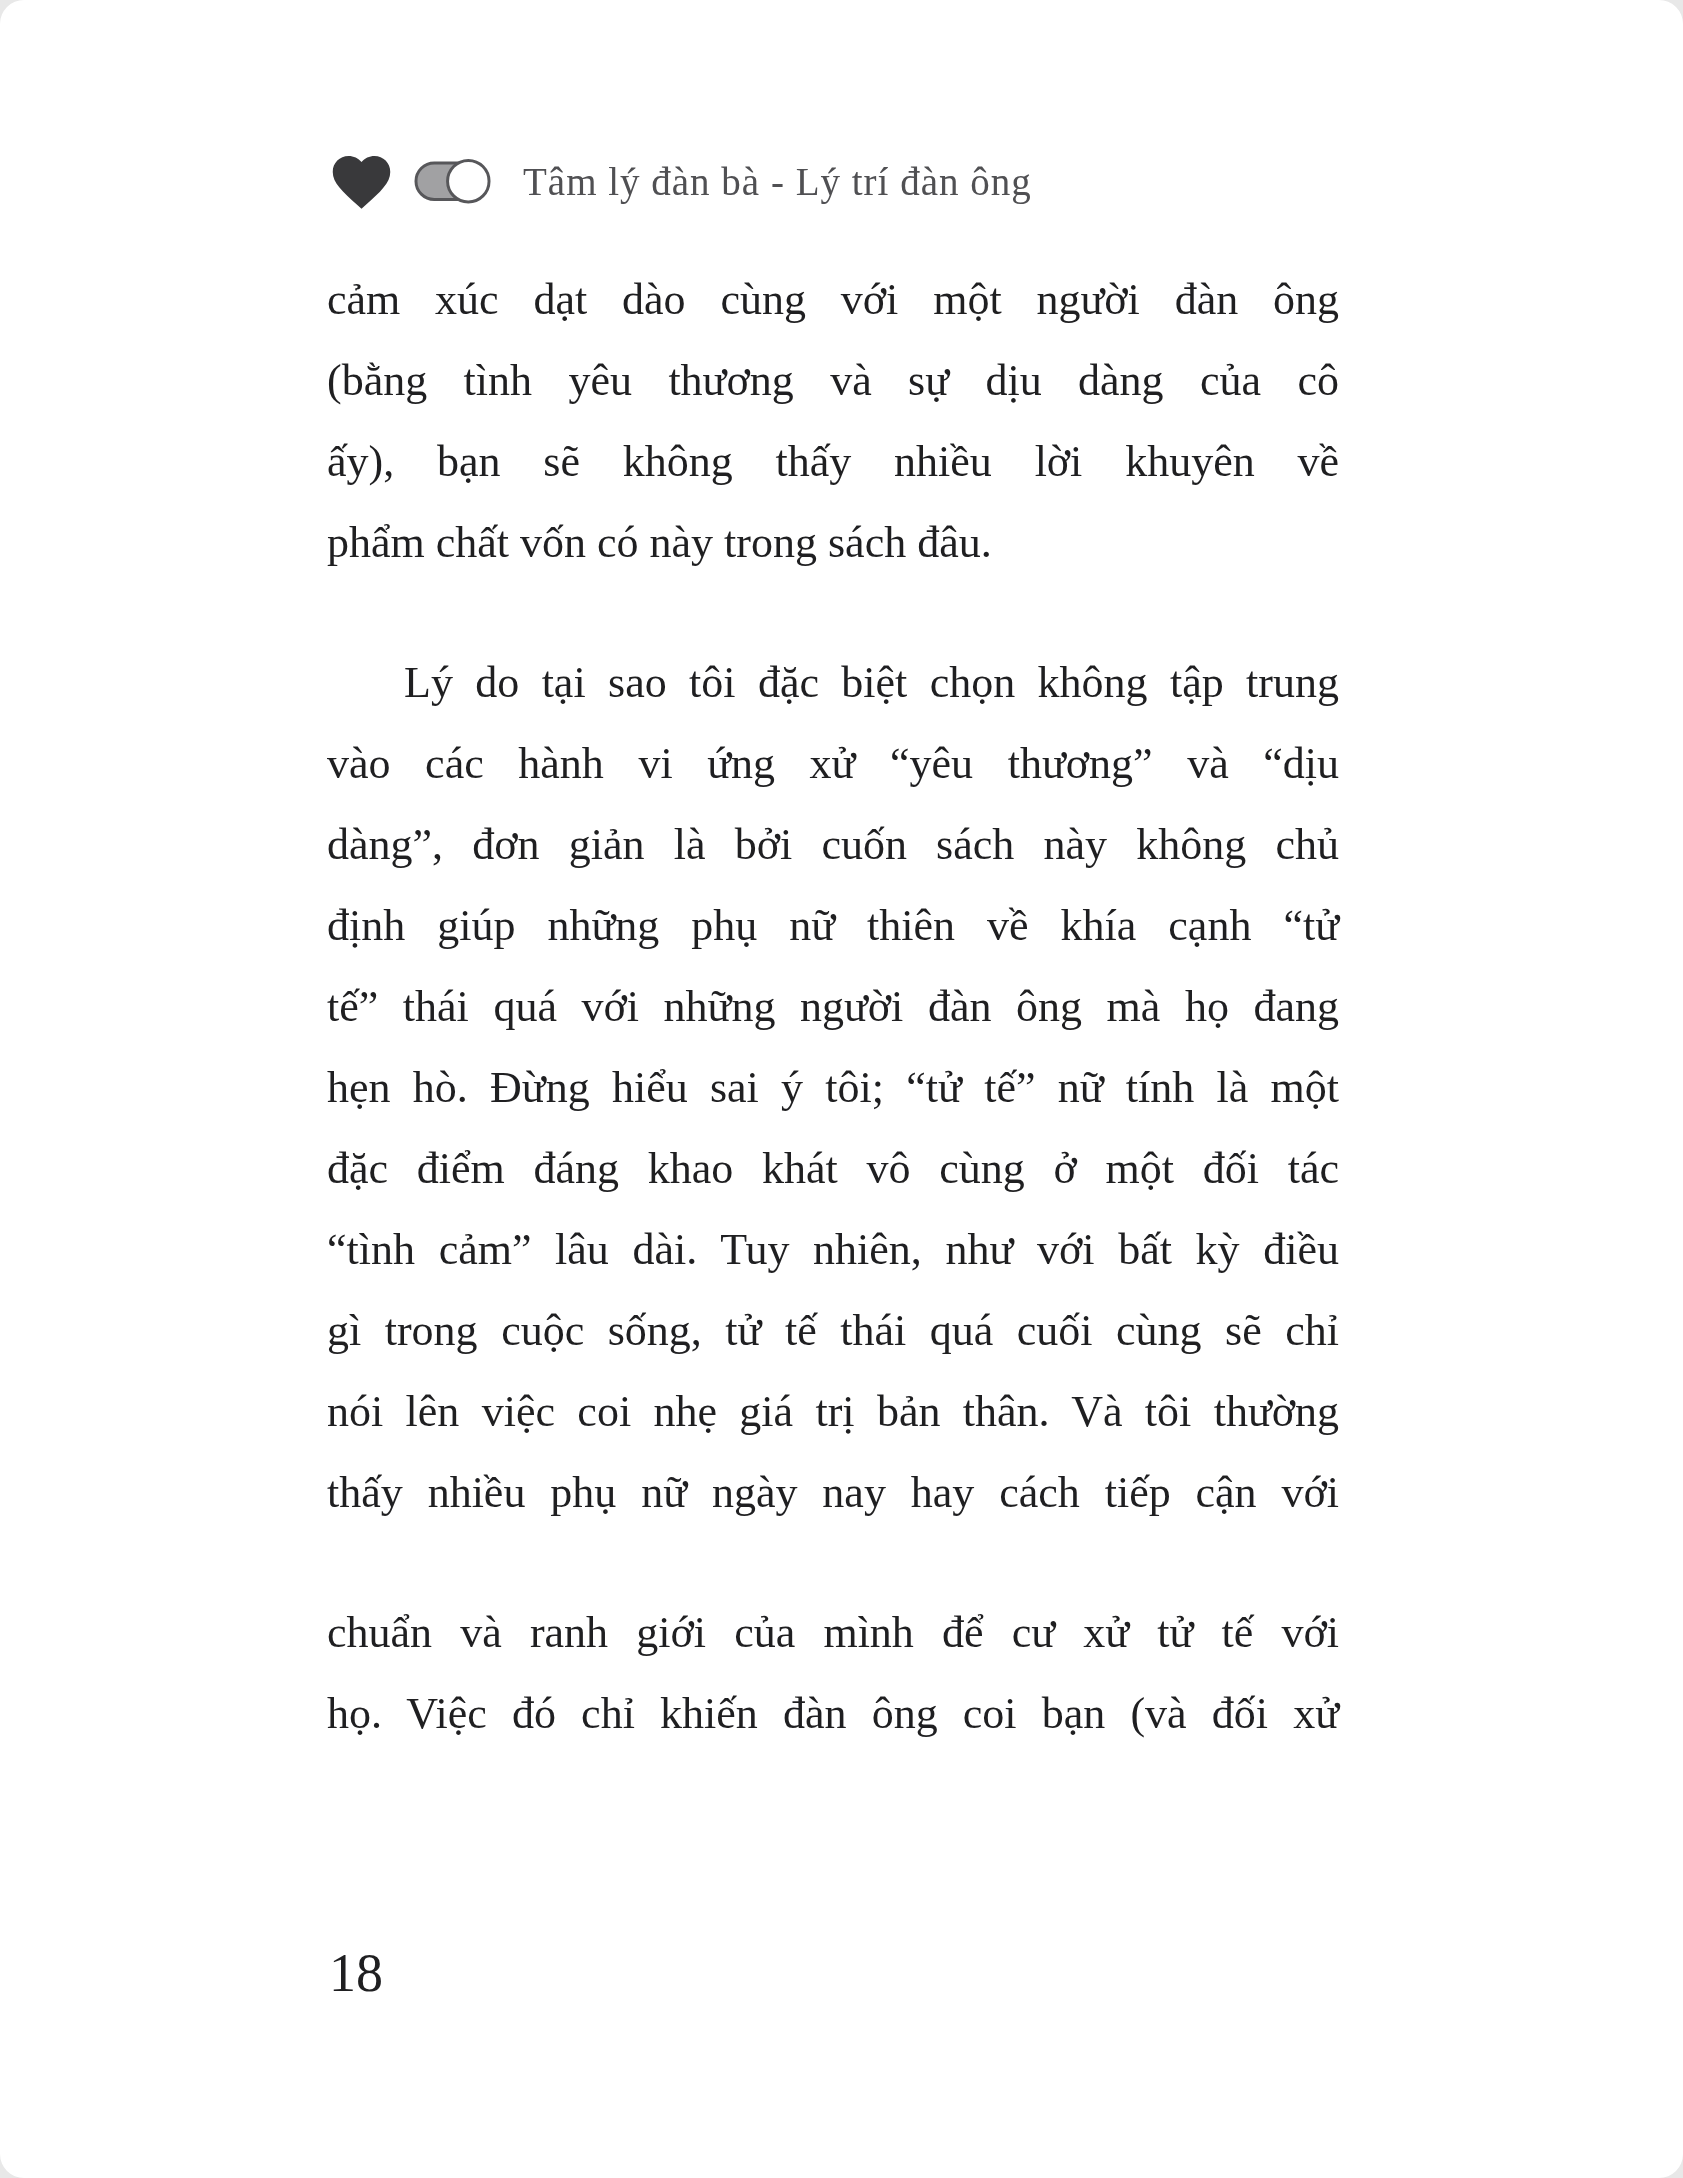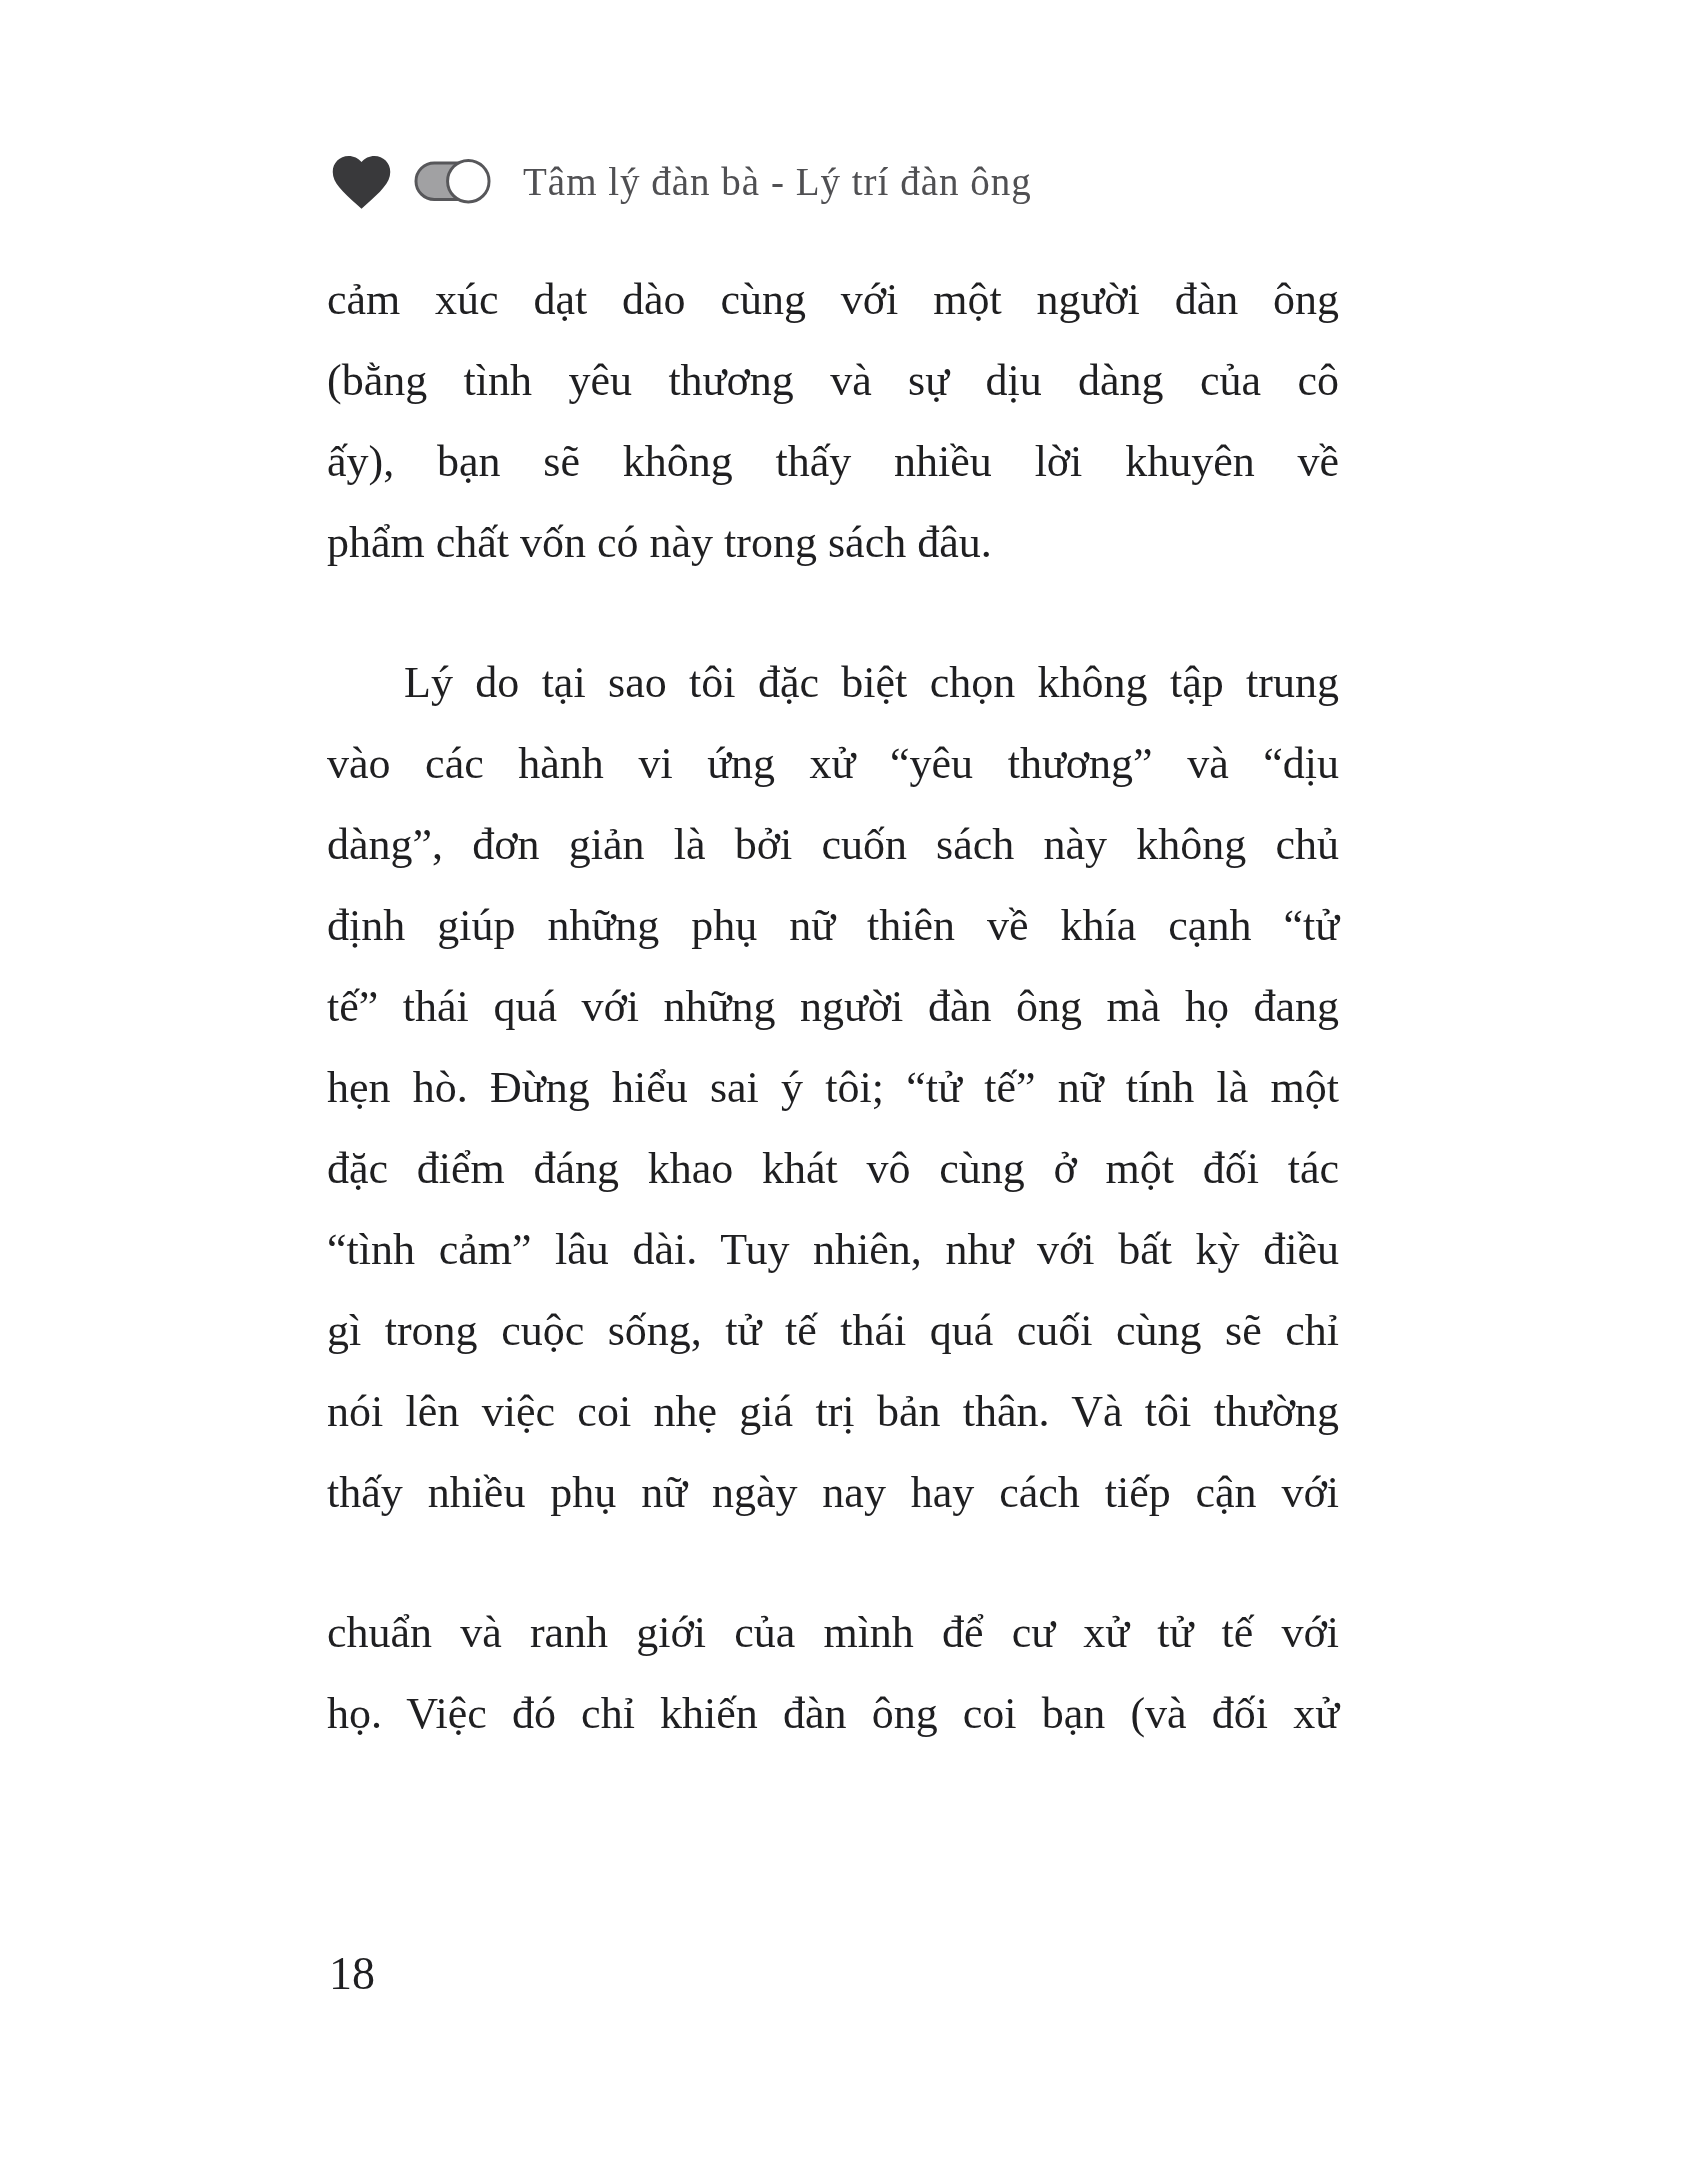--- a/index.html
+++ b/index.html
@@ -10,20 +10,21 @@
     --toggle-stroke:#57575a;
     --background:#ffffff;
   }
   html,body{margin:0;padding:0;}
   body{background:#e8e8e8;font-family:"Liberation Serif","DejaVu Serif",serif;}
   .page{
     position:relative;
     width:1683px;height:2178px;
     background:var(--background);
     overflow:hidden;
+    border-radius:24px;
   }
   
   .running-header{
     position:absolute;left:327px;top:145px;height:71px;
     display:flex;align-items:center;
   }
   .icon{display:inline-flex;align-items:center;justify-content:center;}
   .icon.heart{width:69px;height:69px;margin-right:18px;color:var(--heart);}
   .icon.heart svg{width:69px;height:69px;fill:currentColor;}
   .icon.toggle{width:79px;height:48px;margin-right:30px;}
@@ -43,21 +44,21 @@
   .paragraph + .paragraph{margin-top:59px;}
   .line{
     text-align:justify;
     text-align-last:justify;
   }
   .line-last{text-align-last:left;}
   .line-indent{padding-left:77px;}
   
   .page-number{
     position:absolute;left:329px;top:1944px;
-    font-size:46px;line-height:59px;
+    font-size:54px;line-height:59px;
     color:var(--body-text);
   }
 </style>
 </head>
 <body>
 
 <div class="page">
 
   <header class="running-header">
     <span class="icon heart">

